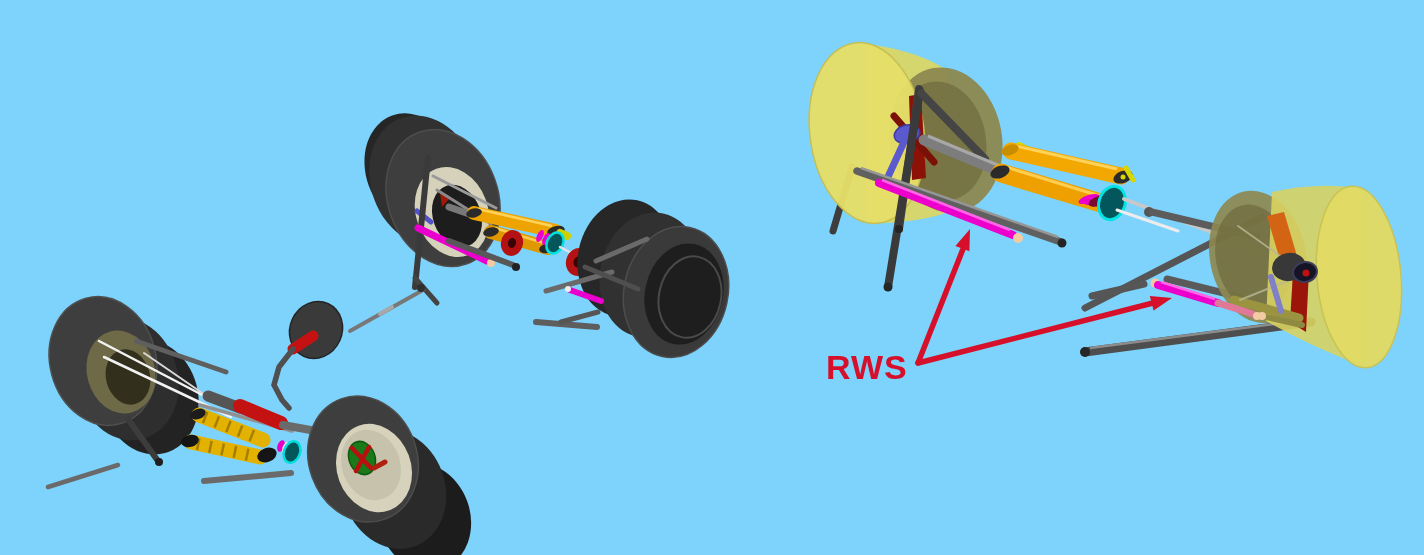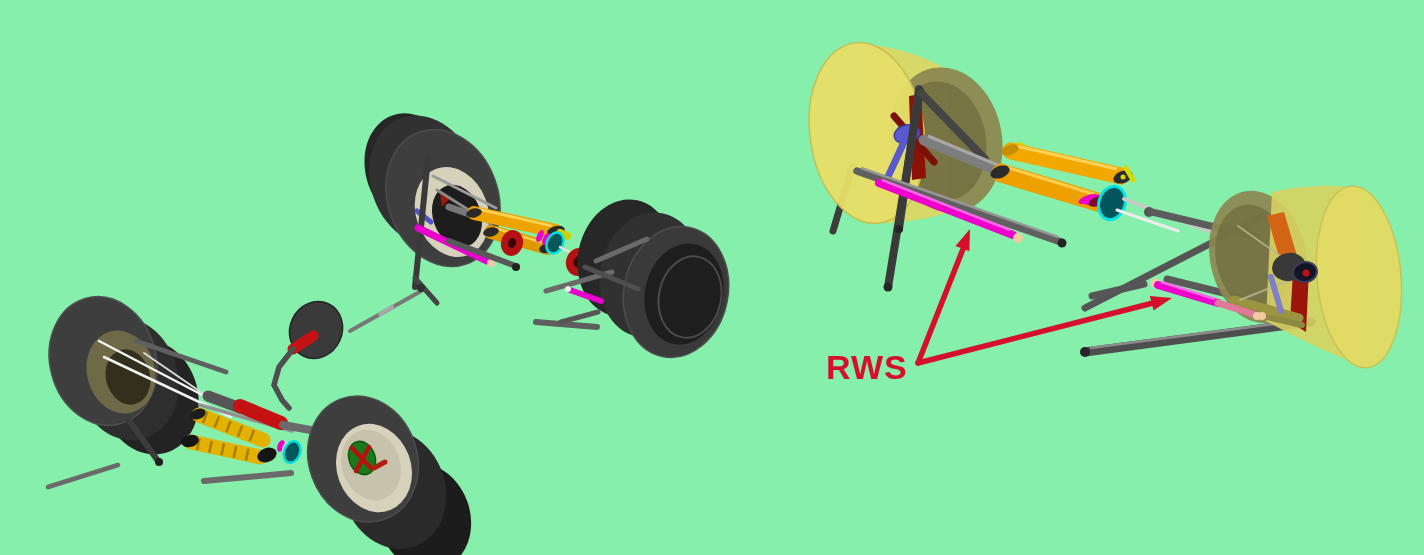--- a/index.html
+++ b/index.html
@@ -1,16 +1,16 @@
 <!DOCTYPE html>
 <html><head>
 <meta charset="utf-8">
 <style>
   html,body{margin:0;padding:0;background:#ffffff;}
-  .stage{position:relative;width:1424px;height:555px;background:#86efac;overflow:hidden;
+  .stage{position:relative;width:1424px;height:555px;background:#7dd3fc;overflow:hidden;
          font-family:"Liberation Sans",sans-serif;}
   svg{display:block}
   .ln{fill:none;stroke-linecap:round}
   .sq{fill:none;stroke-linecap:butt}
   .rws-text{font-family:"Liberation Sans",sans-serif;font-weight:bold;font-size:34px;
             letter-spacing:1px;fill:#d6102a;}
 </style>
 </head>
 <body>
 

